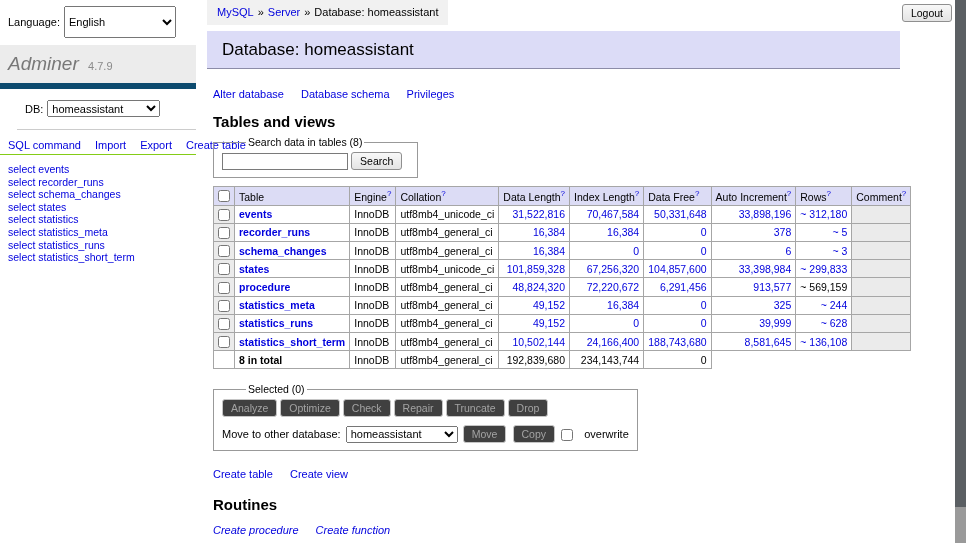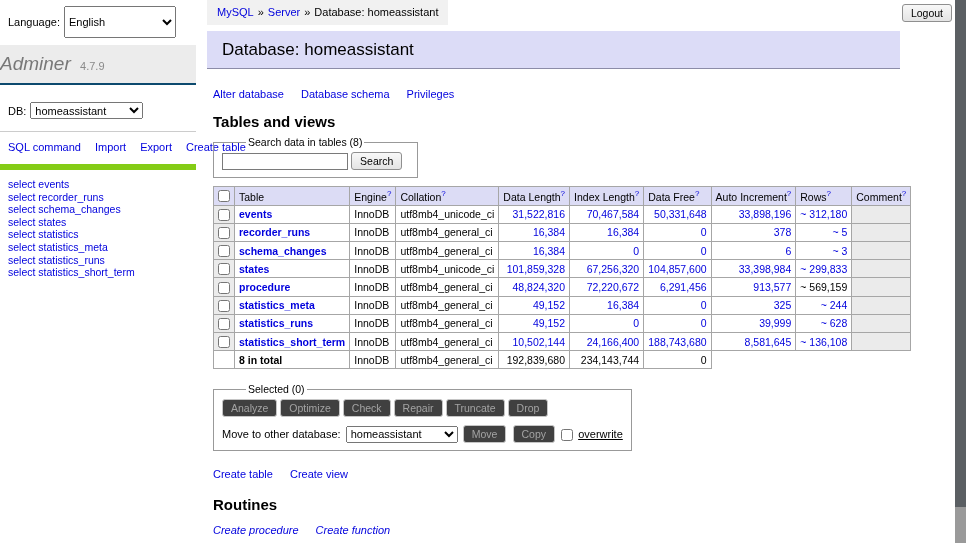--- a/index.html
+++ b/index.html
@@ -9,27 +9,27 @@
     background:#fff; color:#000;
     font-family:"Liberation Sans", sans-serif; font-size:11px;
   }
   a { color:#0000dd; text-decoration:none; cursor:pointer; }
 
   
   .sidebar { position:absolute; left:0; top:0; width:196px; }
   .lang-row { padding:6px 8px 7px; white-space:nowrap; }
   .lang-row select { width:112px; height:32px; font-size:11px; margin-left:4px; }
   .app-h1 {
-    margin:0; padding:8px 0; background:#ececec; border-bottom:2px solid #0c4a6e;
+    margin:0; padding:8px 8px; background:#ececec; border-bottom:6px solid #0c4a6e;
     font-size:19px; font-weight:normal; color:#787878; font-style:italic; white-space:nowrap;
   }
   .app-h1 .version { font-size:11px; color:#8a8a8a; font-style:normal; margin-left:4px; }
-  .db-row { padding:17px 8px 12px; border-bottom:1px solid #ccc; white-space:nowrap; }
+  .db-row { padding:11px 8px 12px; border-bottom:1px solid #ccc; white-space:nowrap;margin-left:17px; }
   .db-row select { width:113px; height:17px; font-size:11px; margin-left:4px; }
-  .sidebar-actions { padding:8px 8px 9px; border-bottom:6px solid #84cc16; line-height:15px; }
+  .sidebar-actions { padding:8px 8px 1px; border-bottom:1px solid #84cc16; line-height:15px; }
   .sidebar-actions a { margin-right:14px; white-space:nowrap; }
   .table-links { margin:8px 0 0; padding:0 8px; list-style:none; font-size:10.5px; line-height:12.6px; }
 
   
   .main { position:absolute; left:207px; top:0; width:748px; }
   .breadcrumb { display:inline-block; background:#f1f1f1; padding:6px 10px 7px; white-space:nowrap; }
   .breadcrumb .sep { color:#000; margin:0 4px; }
   .logout-btn { position:absolute; top:4px; right:3px; }
 
   .page-title {
@@ -69,21 +69,21 @@
   tfoot td { color:#000; }
   tfoot .t-label { font-weight:bold; }
   tfoot .c-num { color:#000; }
   tfoot .t-blank { background:#fff; }
 
   
   .selected-fs { margin-top:14px; width:405px; white-space:nowrap; }
   .selected-fs .btn { margin-right:3px; }
   .move-row { margin-top:8px; }
   .move-row select { width:112px; height:17px; font-size:11px; margin:0 2px; }
-  .overwrite-label { margin-left:2px;text-decoration:underline; }
+  .overwrite-label { margin-left:8px; }
 
   .bottom-links { margin:17px 0 0 6px; }
   .bottom-links a, .routine-links a { margin-right:17px; }
   .routine-links { margin:11px 0 14px 6px;font-style:italic; }
   .routines-h { margin-top:16px; }
 
   
   .scrollbar { position:absolute; right:0; top:0; width:11px; height:543px; background:#9a9a9a; }
   .scrollbar .thumb { width:11px; height:507px; background:#5b5f63; }
 </style>

